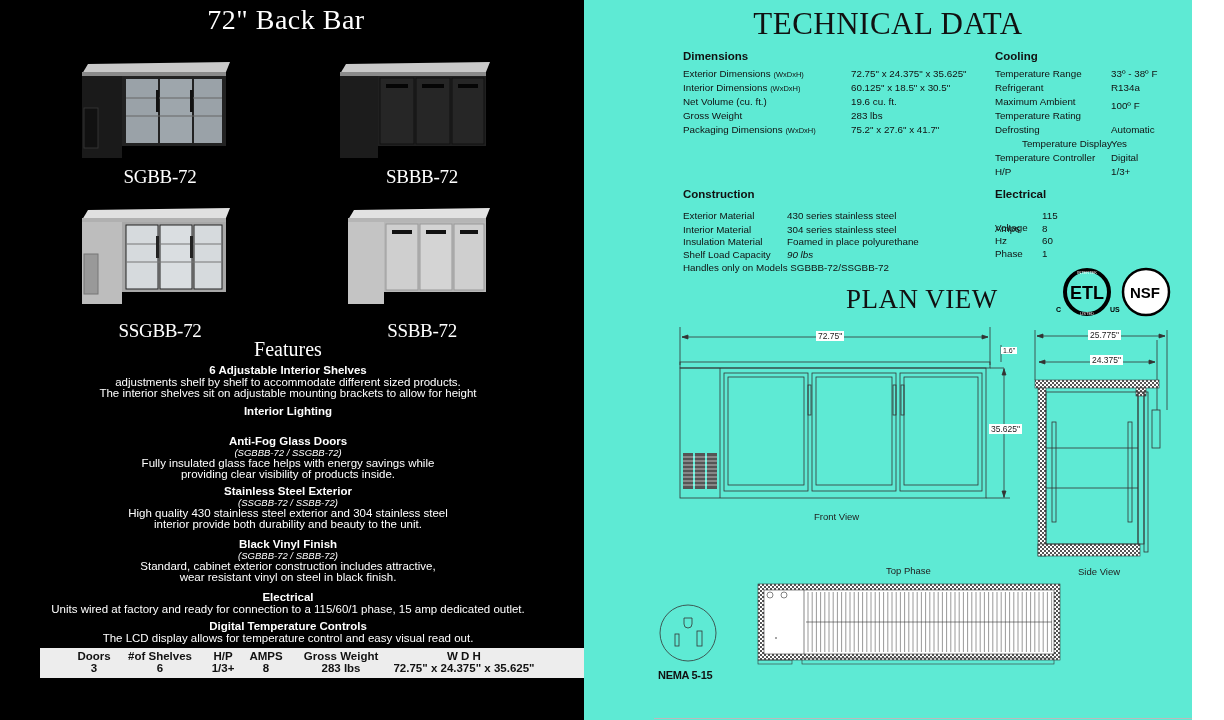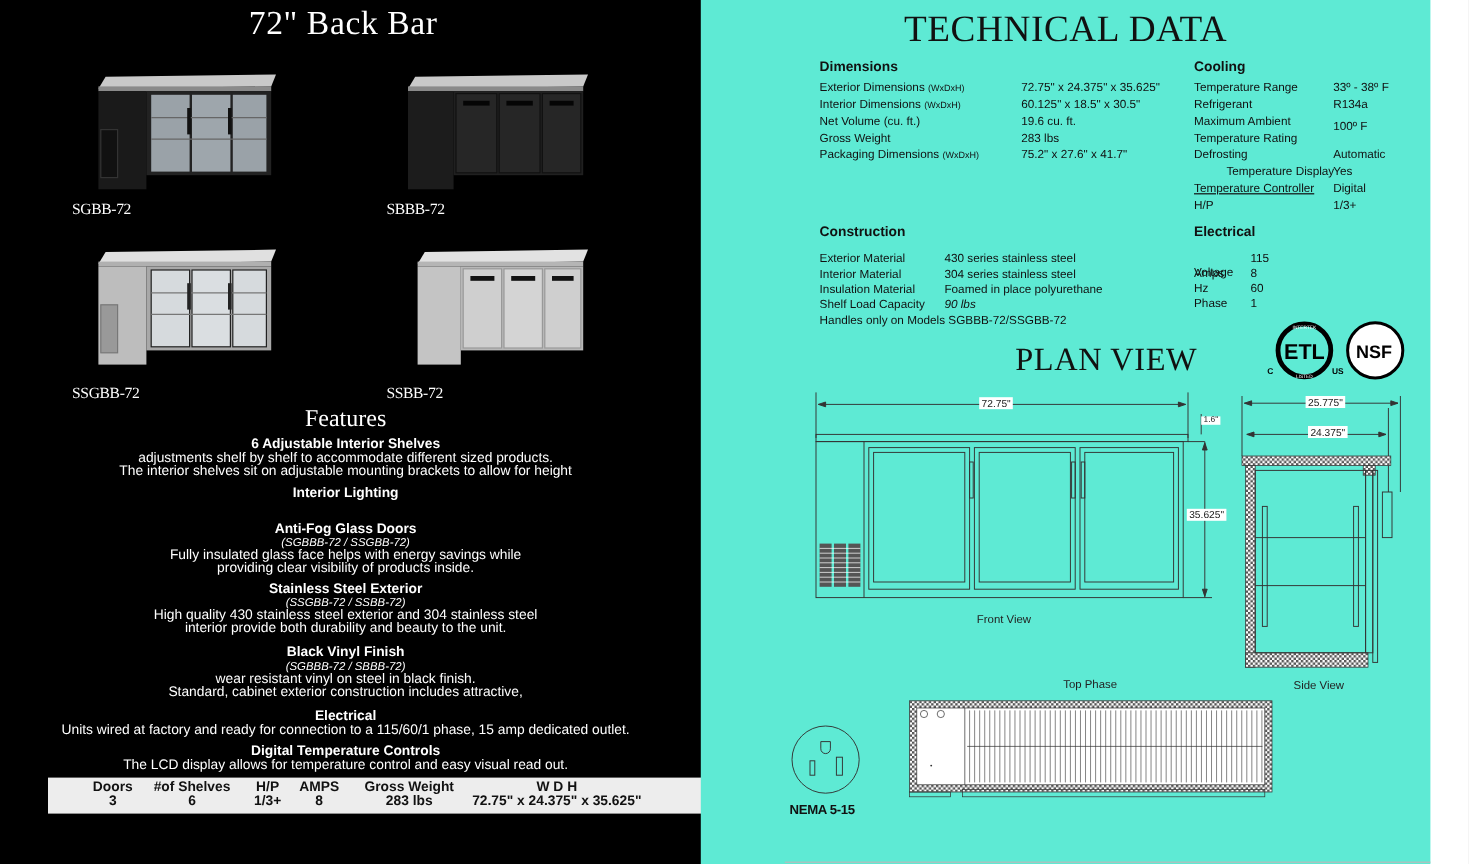--- a/index.html
+++ b/index.html
@@ -3,21 +3,21 @@
 <meta charset="utf-8">
 <style>
 *{box-sizing:border-box;margin:0;padding:0}
 html,body{width:1224px;height:720px;overflow:hidden;background:#fff}
 body{position:relative;font-family:"Liberation Sans",sans-serif}
 #left{position:absolute;left:0;top:0;width:616px;height:720px;background:#000;color:#fff}
 #right{position:absolute;left:584px;top:0;width:608px;height:720px;background:#5eead4;color:#111}
 .serif{font-family:"Liberation Serif","DejaVu Serif",serif}
 .title-left{position:absolute;left:0;width:572px;top:4px;text-align:center;font-size:28px;letter-spacing:0.5px}
 .prod{position:absolute;width:160px;height:100px}
-.prod-label{position:absolute;width:200px;text-align:left;font-size:13px;letter-spacing:-0.3px}
+.prod-label{position:absolute;width:200px;text-align:center;font-size:19px;letter-spacing:-0.3px}
 .features-title{position:absolute;left:0;width:576px;top:338px;text-align:center;font-size:20px}
 .feat{position:absolute;left:0;width:576px;text-align:center;font-size:11.5px;line-height:11.5px}
 .feat .h{font-weight:bold;font-size:11.5px}
 .feat .m{font-style:italic;font-size:9.5px;line-height:10px}
 .spec-table{position:absolute;left:40px;top:648px;width:556px;height:30px;background:#ededed;color:#111;font-weight:bold;font-size:11.5px}
 .spec-table .col{position:absolute;top:2px;text-align:center;line-height:12px}
 .tech-title{position:absolute;left:0;width:608px;top:6px;text-align:center;font-size:31px;letter-spacing:0.5px}
 .sec-h{position:absolute;font-weight:bold;font-size:11.5px}
 .row{position:absolute;font-size:9.8px;white-space:nowrap}
 .row small{font-size:7.5px}
@@ -109,22 +109,22 @@
   </div>
   <div class="feat" style="top:486px">
     <div class="h">Stainless Steel Exterior</div>
     <div class="m">(SSGBB-72 / SSBB-72)</div>
     <div>High quality 430 stainless steel exterior and 304 stainless steel</div>
     <div>interior provide both durability and beauty to the unit.</div>
   </div>
   <div class="feat" style="top:539px">
     <div class="h">Black Vinyl Finish</div>
     <div class="m">(SGBBB-72 / SBBB-72)</div>
+    <div>Standard, cabinet exterior construction includes attractive,</div>
     <div>wear resistant vinyl on steel in black finish.</div>
-    <div>Standard, cabinet exterior construction includes attractive,</div>
   </div>
   <div class="feat" style="top:592px">
     <div class="h">Electrical</div>
     <div>Units wired at factory and ready for connection to a 115/60/1 phase, 15 amp dedicated outlet.</div>
   </div>
   <div class="feat" style="top:621px">
     <div class="h">Digital Temperature Controls</div>
     <div>The LCD display allows for temperature control and easy visual read out.</div>
   </div>
 
@@ -179,21 +179,21 @@
       <div class="row" style="left: 527px; top: 68px;">33º - 38º F</div>
       <div class="row" style="left: 411px; top: 82px;">Refrigerant</div>
       <div class="row" style="left: 527px; top: 82px;">R134a</div>
       <div class="row" style="left: 411px; top: 96px;">Maximum Ambient</div>
       <div class="row" style="left: 527px; top: 100px;">100º F</div>
       <div class="row" style="left: 411px; top: 110px;">Temperature Rating</div>
       <div class="row" style="left: 411px; top: 124px;">Defrosting</div>
       <div class="row" style="left: 527px; top: 124px;">Automatic</div>
       <div class="row" style="left: 411px; top: 138px; margin-left: 27px;">Temperature Display</div>
       <div class="row" style="left: 527px; top: 138px;">Yes</div>
-      <div class="row" style="left: 411px; top: 152px; text-decoration: underline;">Temperature Controller</div>
+      <div class="row" style="left: 411px; top: 152px;">Temperature Controller</div>
       <div class="row" style="left: 527px; top: 152px;">Digital</div>
       <div class="row" style="left: 411px; top: 166px;">H/P</div>
       <div class="row" style="left: 527px; top: 166px;">1/3+</div>
     </div>
 
   <div class="sec-h" style="left:99px;top:188px">Construction</div>
   <div id="cons-rows">
       <div class="row" style="left: 99px; top: 210px;">Exterior Material</div>
       <div class="row" style="left: 203px; top: 210px;">430 series stainless steel</div>
       <div class="row" style="left: 99px; top: 224px;">Interior Material</div>

